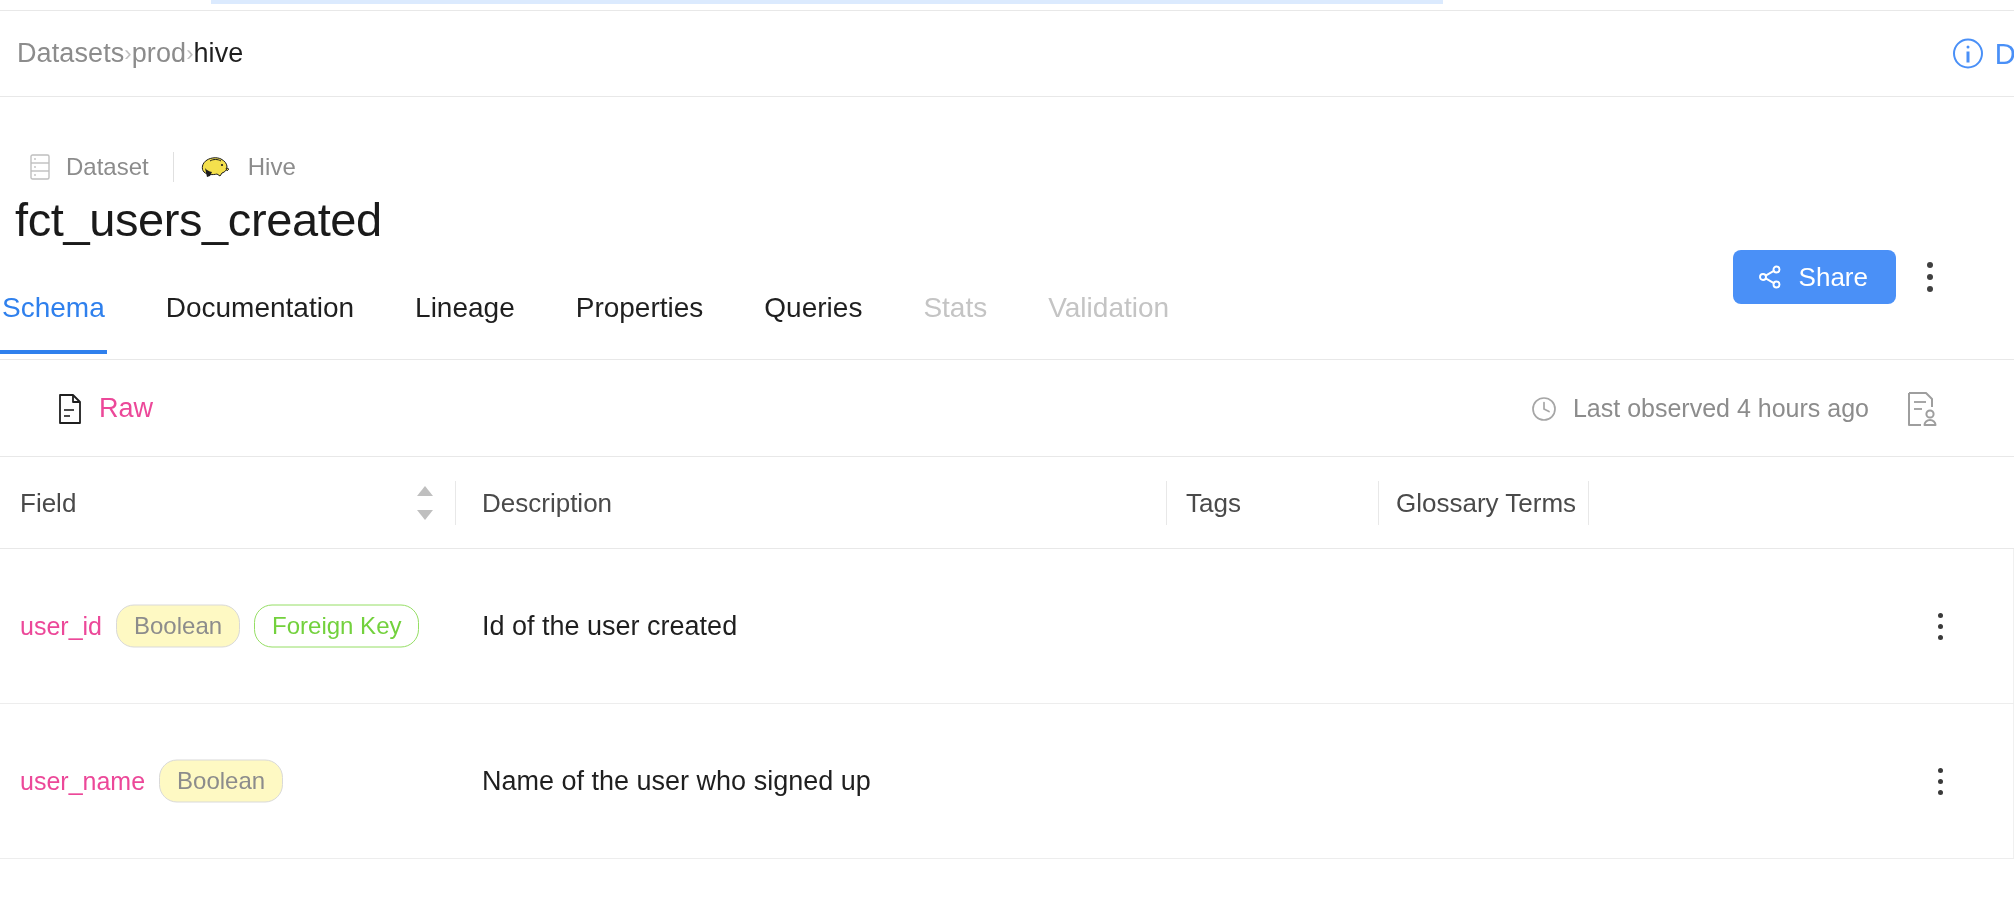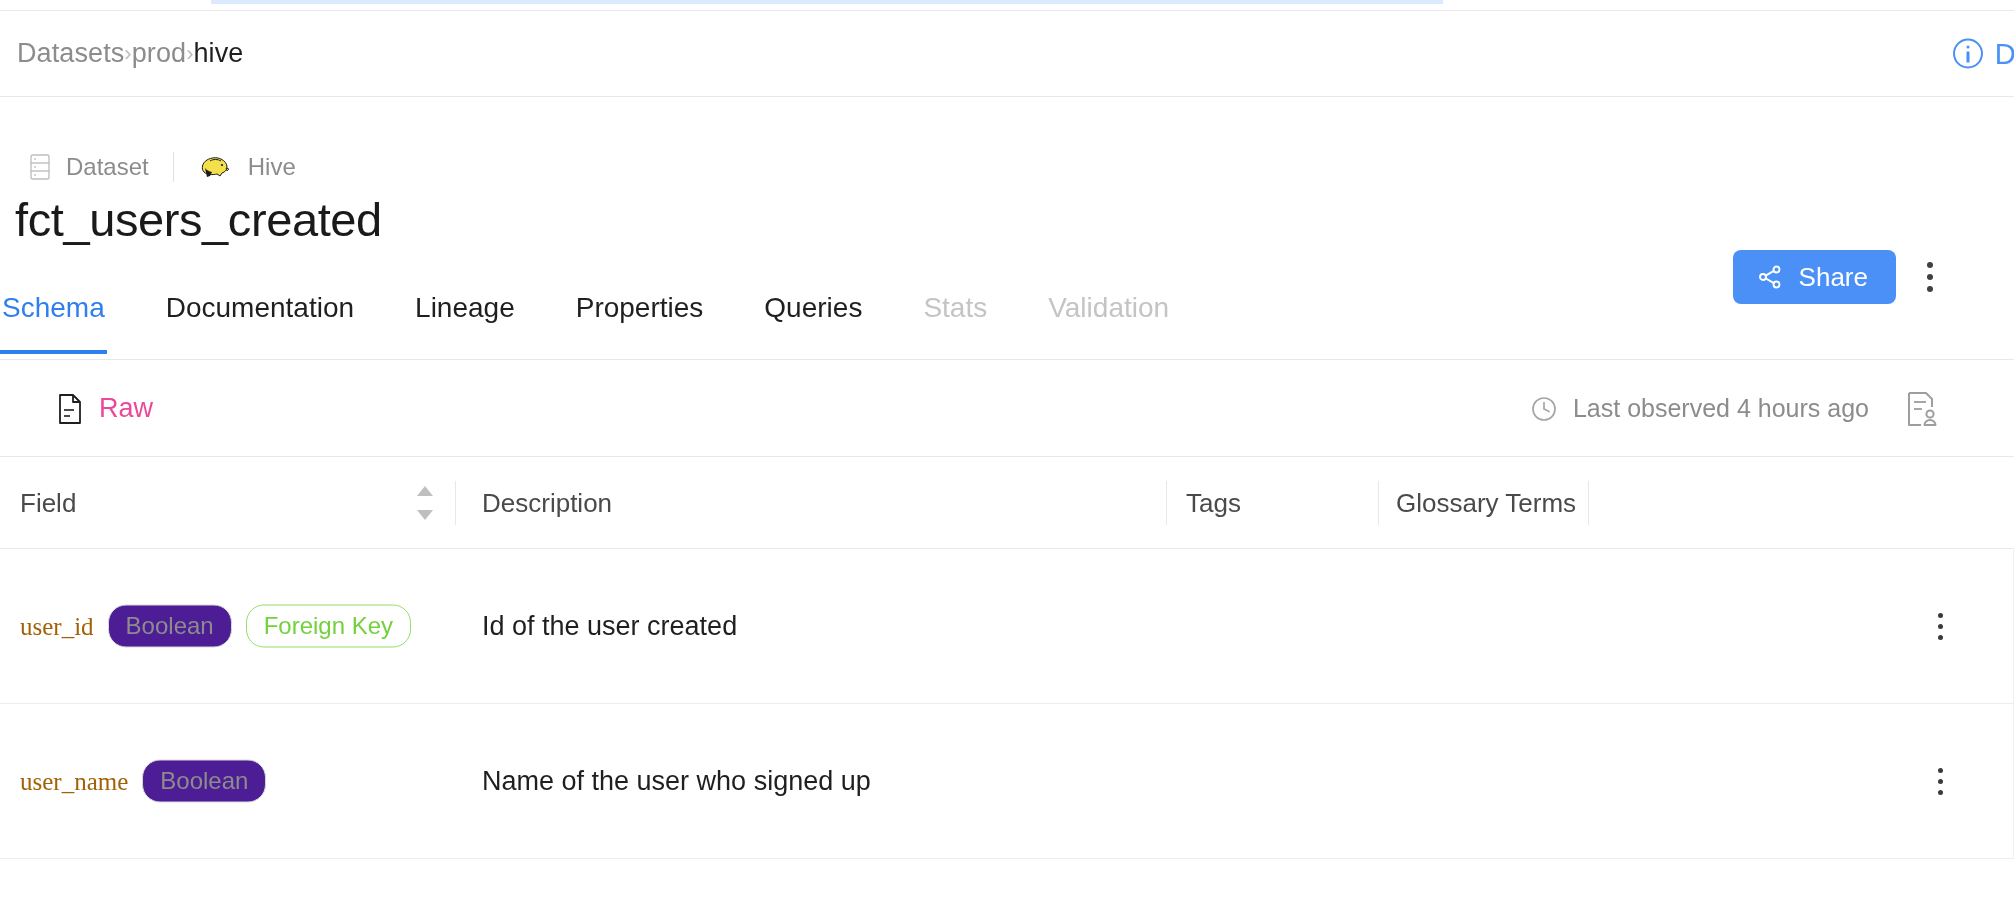--- a/index.html
+++ b/index.html
@@ -336,36 +336,36 @@
   .cell-field {
     position: absolute;
     left: 20px;
     top: 50%;
     transform: translateY(-50%);
     display: flex;
     align-items: center;
     gap: 14px;
   }
   .field-name {
-    font-family: Liberation Serif, serif;
+    font-family: Liberation Sans, sans-serif;
     font-size: 25px;
-    color: #a16207;
+    color: #ec4899;
     white-space: nowrap;
   }
   .pill {
     border-radius: 18px;
     padding: 5px 17px 6px;
     font-size: 24px;
     white-space: nowrap;
     line-height: 1.25;
   }
   .pill-type {
     border: 1px solid #d9d9d9;
     color: #8c8c8c;
-    background: #4c1d95;
+    background: #fef9c3;
   }
   .pill-key {
     border: 1px solid #95de64;
     color: #73d13d;
     background: #fff;
   }
   .cell-desc {
     position: absolute;
     left: 482px;
     top: 50%;

